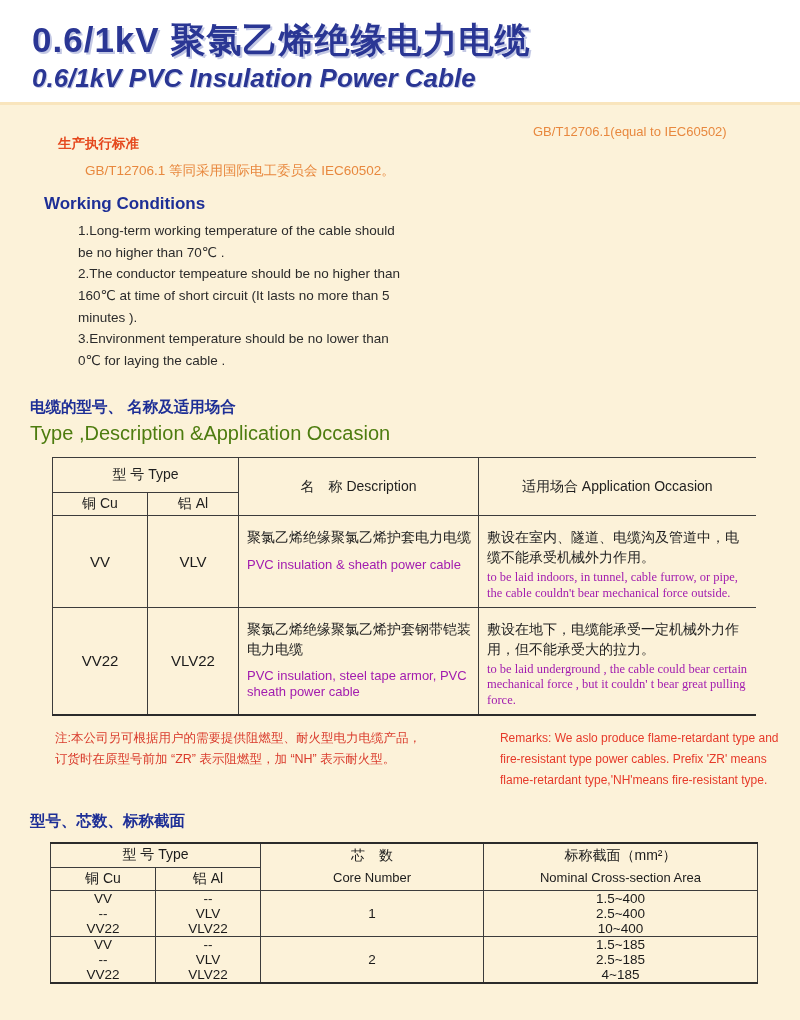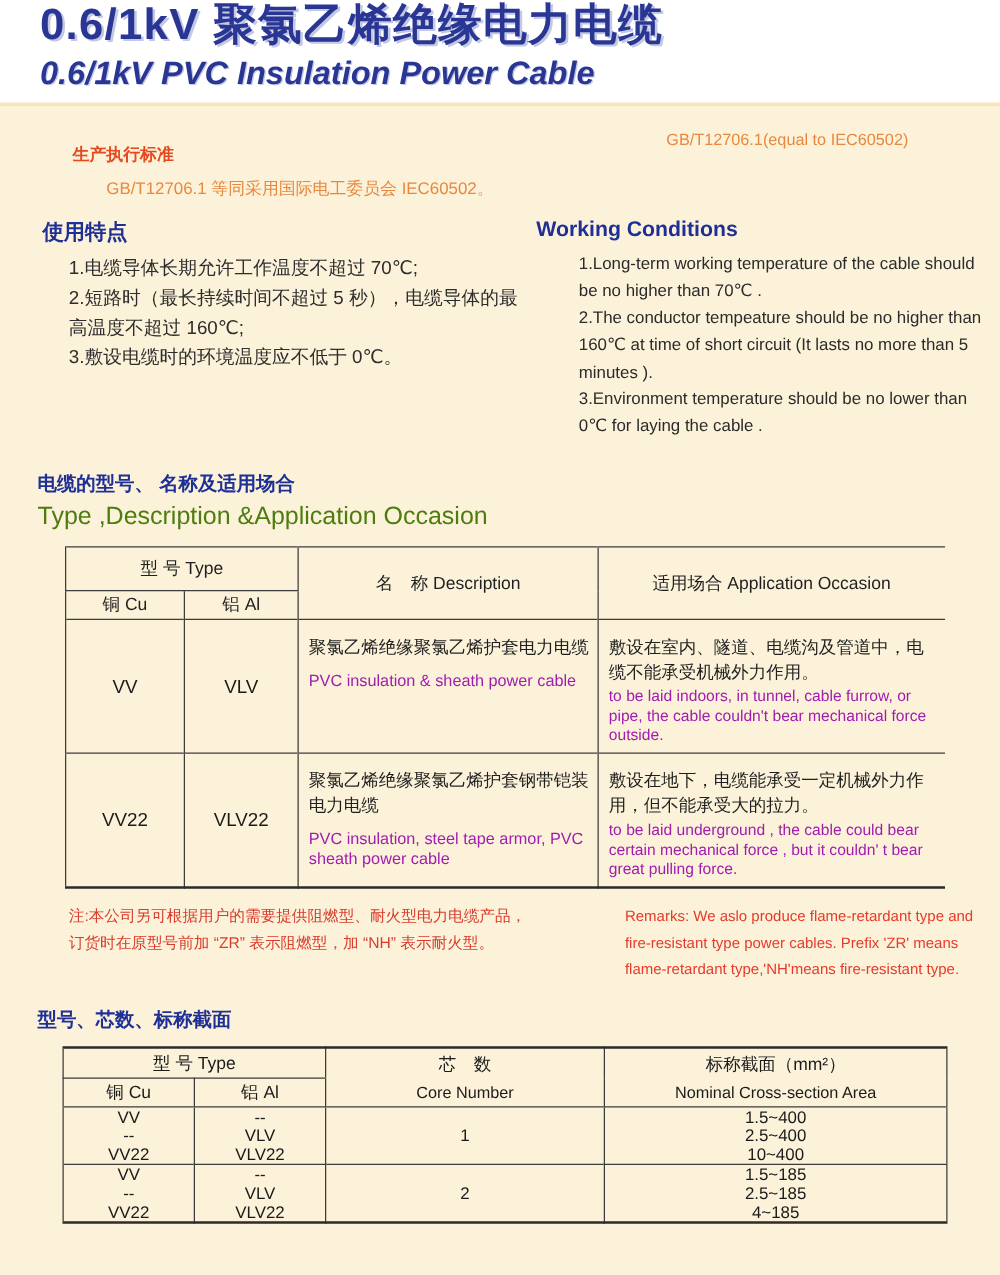--- a/index.html
+++ b/index.html
@@ -5,21 +5,21 @@
   html,body{margin:0;padding:0;}
   body{
     width:800px;height:1020px;overflow:hidden;
     background:#fcf2d9;
     font-family:"Liberation Sans","DejaVu Sans",sans-serif;
     color:#2d2d2d;
   }
   
   .header{
     background:#ffffff;
-    padding:0 0 8px 32px;
+    padding:20px 0 8px 32px;
     border-bottom:3px solid #f9e5bd;
   }
   .title-zh{
     color:#2a3694;font-size:35px;font-weight:bold;letter-spacing:1px;
     text-shadow:2px 2px 0 #c3c8e4;line-height:1.15;
   }
   .title-en{
     color:#2a3694;font-size:26px;font-weight:bold;font-style:italic;
     text-shadow:1px 1px 0 #c3c8e4;margin-top:4px;line-height:1.15;
   }
@@ -53,21 +53,21 @@
   .t1 thead{border-bottom:1px solid #3c3c3c;}
   .t1 th{font-weight:normal;font-size:14px;color:#1f1f1f;}
   .t1 .th-type{border-bottom:1px solid #3c3c3c;height:34px;}
   .t1 .th-sub{height:22px;}
   .t1 tbody tr+tr{border-top:1px solid #3c3c3c;}
   .t1 td.c{text-align:center;vertical-align:middle;font-size:15px;color:#1b1b1b;}
   .t1 td.desc,.t1 td.app{vertical-align:top;padding:12px 6px 6px 8px;}
   .t1 .zh{font-size:14px;line-height:1.4;color:#1f1f1f;}
   .t1 .en{font-size:13px;line-height:1.22;color:#a21caf;margin-top:9px;}
   .t1 td.app .zh{font-size:14px;}
-  .t1 td.app .en{font-size:12.5px;margin-top:3px;}
+  .t1 td.app .en{font-size:12.5px;margin-top:3px;font-family:Liberation Serif, serif;}
   .t1 tr.r1{height:82px;}
   .t1 tr.r2{height:79px;}
   
   .notes{display:flex;padding:12px 12px 0 55px;}
   .note-zh{width:372px;color:#d93b2c;font-size:12.5px;line-height:1.7;}
   .note-en{width:292px;margin-left:78px;color:#e63a2a;font-size:12px;line-height:1.75;}
   
   .t2{margin:10px 0 0 50px;width:707px;
       border-top:2px solid #2b2b2b;border-bottom:2px solid #2b2b2b;border-right:1px solid #3c3c3c;}
   .t2 th,.t2 td{border-left:1px solid #3c3c3c;padding:0;text-align:center;color:#1b1b1b;}
@@ -94,28 +94,20 @@
   <div class="intro-left">
     <div class="std-heading-zh">生产执行标准</div>
     <div class="std-text-zh">GB/T12706.1 等同采用国际电工委员会 IEC60502。</div>
   </div>
   <div class="intro-right">
     <div class="std-text-en">GB/T12706.1(equal to IEC60502)</div>
   </div>
 </div>
 
 <div class="features-row">
-  <div class="features-left">
-    <div class="blue-h">使用特点</div>
-    <div class="feature-lines-zh">
-      <div>1.电缆导体长期允许工作温度不超过 70℃;</div>
-      <div>2.短路时（最长持续时间不超过 5 秒），电缆导体的最高温度不超过 160℃;</div>
-      <div>3.敷设电缆时的环境温度应不低于 0℃。</div>
-    </div>
-  </div>
   <div class="features-right">
     <div class="blue-h">Working Conditions</div>
     <div class="feature-lines-en">
       <div>1.Long-term working temperature of the cable should be no higher than 70℃ .</div>
       <div>2.The conductor tempeature should be no higher than 160℃ at time of short circuit (It lasts no more than 5 minutes ).</div>
       <div>3.Environment temperature should be no lower than 0℃ for laying the cable .</div>
     </div>
   </div>
 </div>
 

